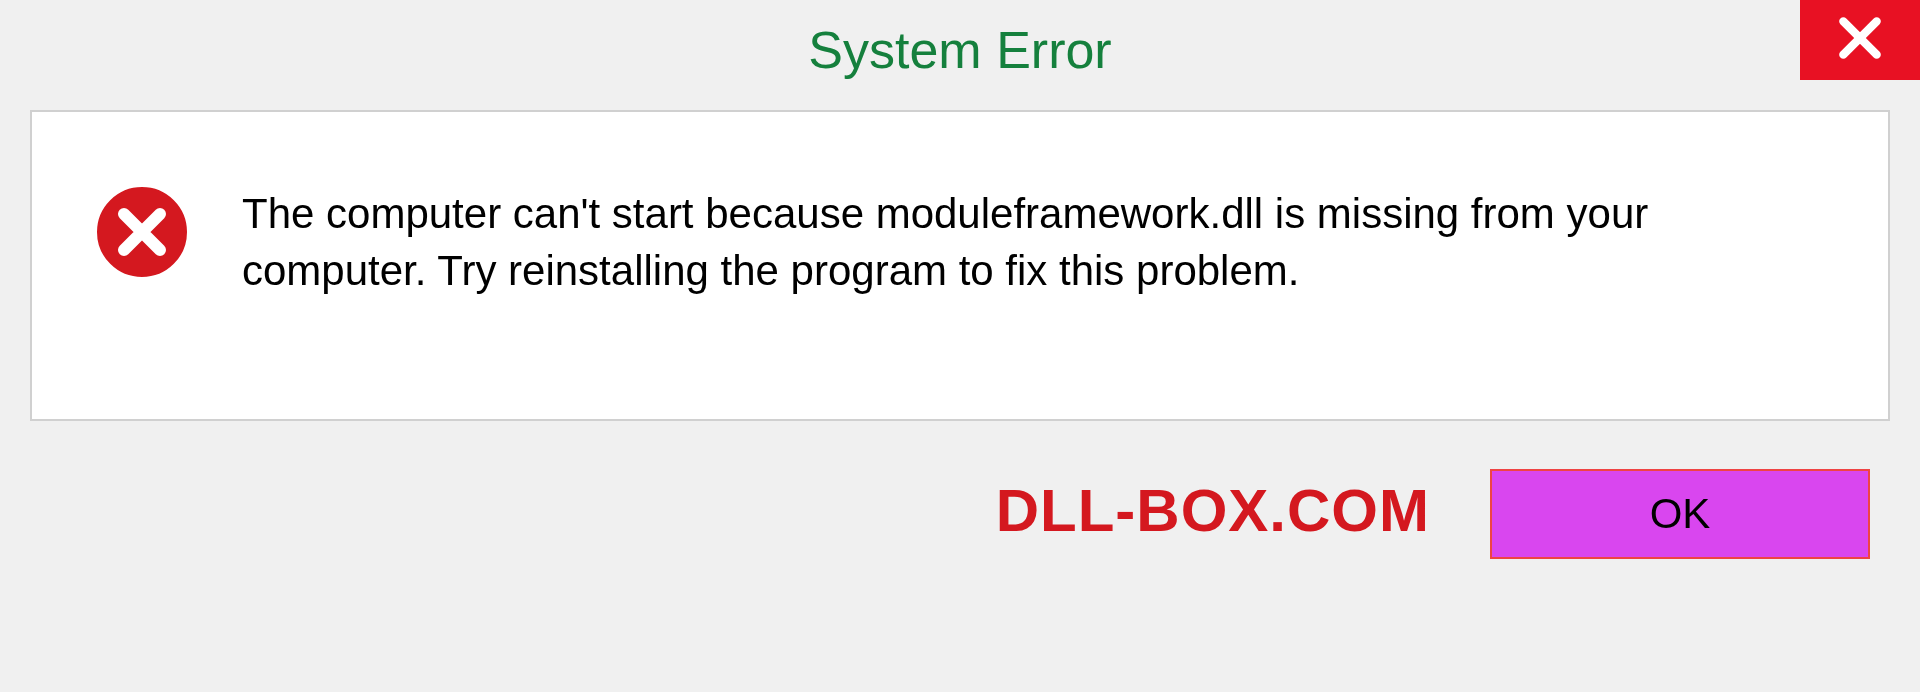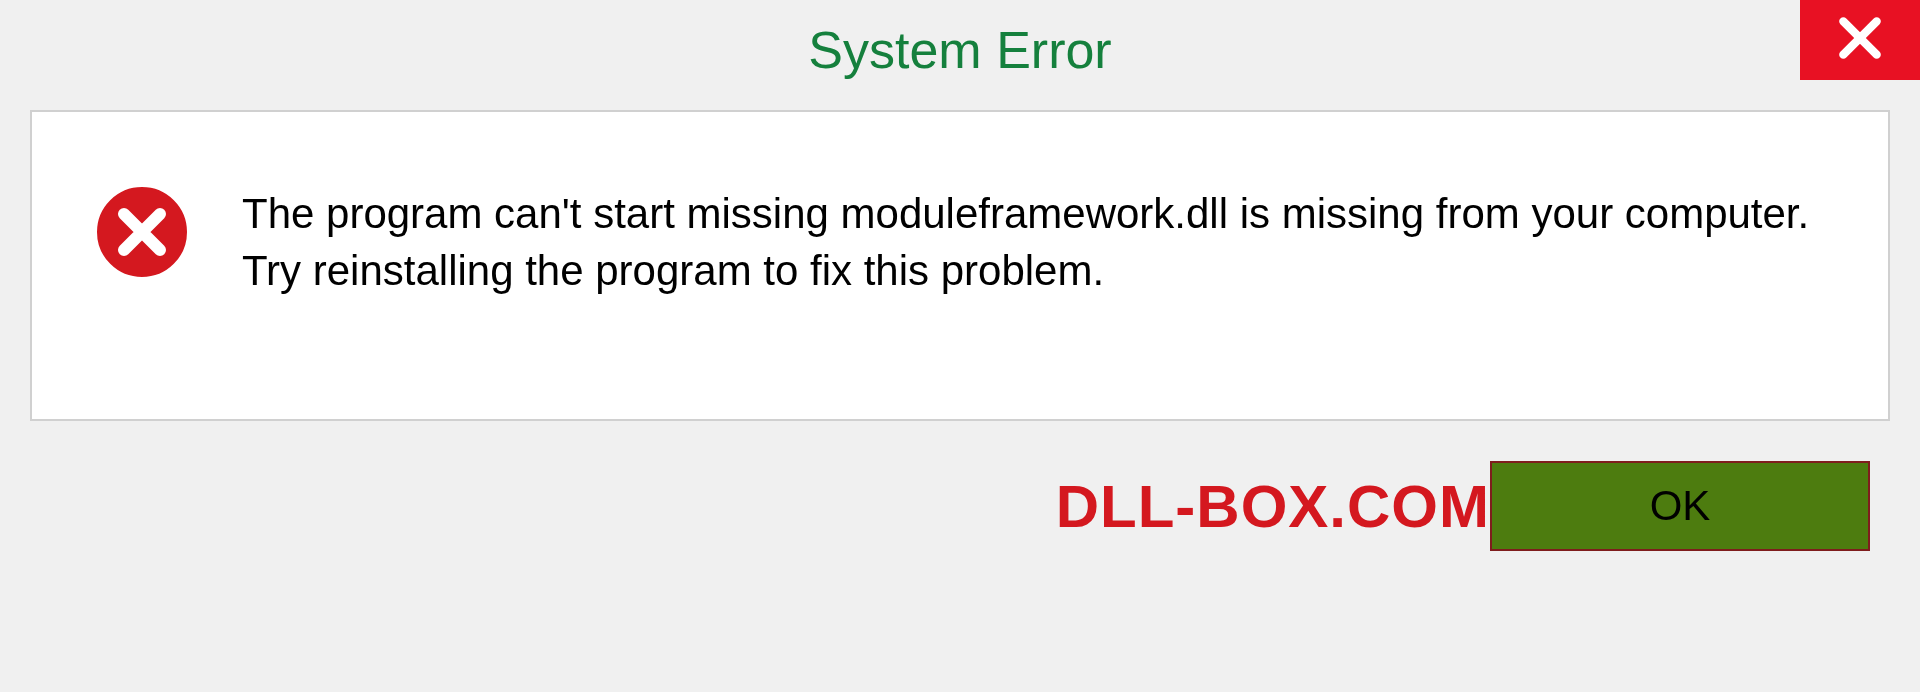--- a/index.html
+++ b/index.html
@@ -63,39 +63,41 @@
       font-size: 42px;
       line-height: 1.35;
       color: #000;
       padding-top: 4px;
     }
     .footer {
       display: flex;
       align-items: center;
       justify-content: flex-end;
       padding: 20px 50px 30px 50px;
+      gap: 60px;
     }
     .watermark {
       font-size: 60px;
       font-weight: 800;
       color: #d4181f;
       letter-spacing: 1px;
       font-family: "Arial Black", Arial, sans-serif;
     }
     .ok-btn {
       width: 380px;
       height: 90px;
-      background: #4d7c0f;
-      border: 2px solid #7f1d1d;
+      background: #d946ef;
+      border: 2px solid #ef4444;
       font-size: 42px;
       color: #000;
       display: flex;
       align-items: center;
       justify-content: center;
       cursor: pointer;
+      margin-top: 8px;
     }
   </style>
 </head>
 <body>
 
 <div class="titlebar">
   <div class="title-text">System Error</div>
   <div class="close-btn">
     <span>
       <svg viewBox="0 0 24 24">
@@ -106,19 +108,19 @@
 </div>
 
 <div class="content-box">
   <div class="error-icon-wrap">
     <svg viewBox="0 0 100 100">
       <circle cx="50" cy="50" r="46" fill="#d4181f"></circle>
       <circle cx="50" cy="50" r="46" fill="none" stroke="#fff" stroke-width="2"></circle>
       <path d="M32 32 L68 68 M68 32 L32 68" stroke="#fff" stroke-width="12" stroke-linecap="round" fill="none"></path>
     </svg>
   </div>
-  <div class="message">The program can't start missing moduleframework.dll is missing from your computer. Try reinstalling the program to fix this problem.</div>
+  <div class="message">The computer can't start because moduleframework.dll is missing from your computer. Try reinstalling the program to fix this problem.</div>
 </div>
 
 <div class="footer">
   <div class="watermark">DLL-BOX.COM</div>
   <div class="ok-btn">OK</div>
 </div>
 
 </body></html>

